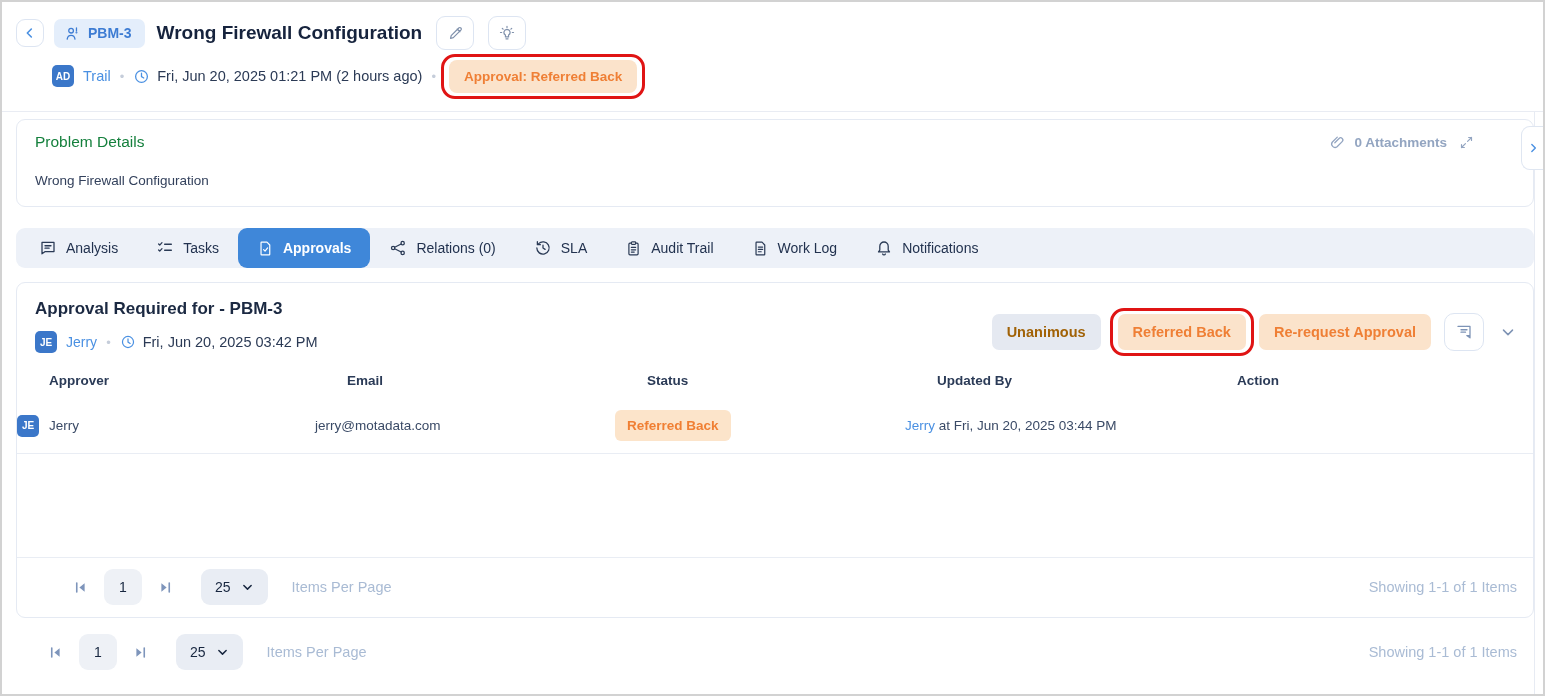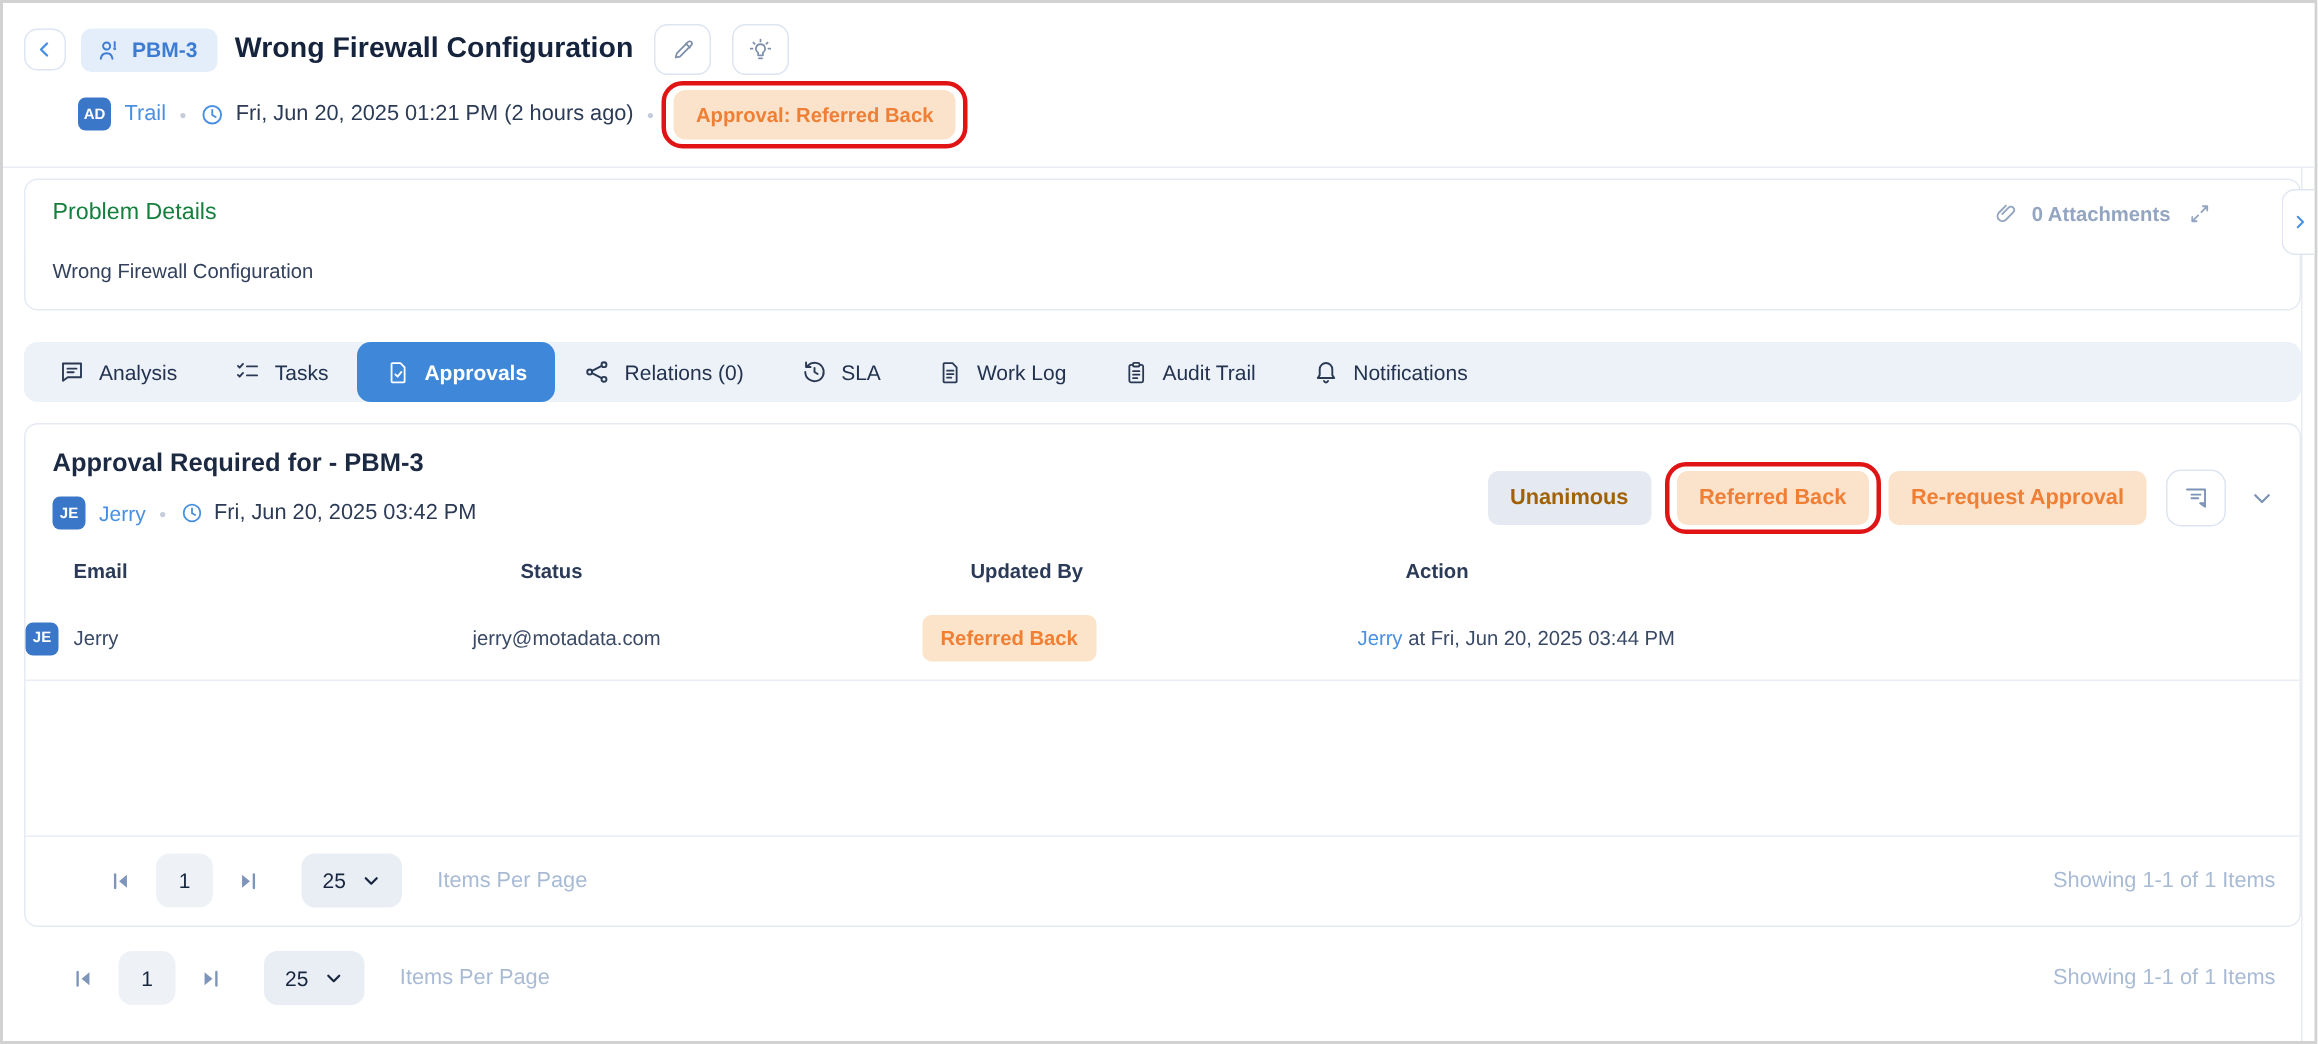--- a/index.html
+++ b/index.html
@@ -265,35 +265,35 @@
             <path d="M6.2 6.2A8.2 8.2 0 113.8 12"></path>
             <path d="M4.5 3.6v4h4"></path>
             <path d="M12 8.3V12l2.8 1.8"></path>
           </svg>
       </span>
       <span>SLA</span>
     </div>
     <div class="tab">
       <span class="ic">
         <svg width="17" height="17" viewBox="0 0 24 24" fill="none" stroke="currentColor" stroke-width="1.7" stroke-linecap="round" stroke-linejoin="round">
-            <path d="M6.5 3h7.6l3.9 4v13.2a.8.8 0 01-.8.8H6.5a.8.8 0 01-.8-.8V3.8a.8.8 0 01.8-.8z"></path>
-            <path d="M9 10h6M9 13.3h6M9 16.6h4"></path>
-          </svg>
-      </span>
-      <span>Work Log</span>
-    </div>
-    <div class="tab">
-      <span class="ic">
-        <svg width="17" height="17" viewBox="0 0 24 24" fill="none" stroke="currentColor" stroke-width="1.7" stroke-linecap="round" stroke-linejoin="round">
             <rect x="5.5" y="4.5" width="13" height="16.5" rx="1.5"></rect>
             <rect x="9" y="2.7" width="6" height="3.4" rx="1" fill="#fff"></rect>
             <path d="M9 10.5h6M9 13.8h6M9 17.1h4"></path>
           </svg>
       </span>
       <span>Audit Trail</span>
+    </div>
+    <div class="tab">
+      <span class="ic">
+        <svg width="17" height="17" viewBox="0 0 24 24" fill="none" stroke="currentColor" stroke-width="1.7" stroke-linecap="round" stroke-linejoin="round">
+            <path d="M6.5 3h7.6l3.9 4v13.2a.8.8 0 01-.8.8H6.5a.8.8 0 01-.8-.8V3.8a.8.8 0 01.8-.8z"></path>
+            <path d="M9 10h6M9 13.3h6M9 16.6h4"></path>
+          </svg>
+      </span>
+      <span>Work Log</span>
     </div>
     <div class="tab">
       <span class="ic">
         <svg width="18" height="18" viewBox="0 0 24 24" fill="none" stroke="currentColor" stroke-width="1.7" stroke-linecap="round" stroke-linejoin="round">
             <path d="M12 4a5.6 5.6 0 015.6 5.6v5.2l1.7 2.5H4.7l1.7-2.5V9.6A5.6 5.6 0 0112 4z"></path>
             <path d="M10.2 20a1.9 1.9 0 003.6 0"></path>
           </svg>
       </span>
       <span>Notifications</span>
     </div>
@@ -336,20 +336,21 @@
         <span class="ic collapse-chev">
           <svg width="18" height="18" viewBox="0 0 24 24" fill="none" stroke="currentColor" stroke-width="2" stroke-linecap="round" stroke-linejoin="round">
               <path d="M6 9.5l6 6 6-6"></path>
             </svg>
         </span>
       </div>
     </div>
 
     <div class="tbl">
       <div class="trow thead">
+        <div>Approver</div>
         <div>Email</div>
         <div>Status</div>
         <div>Updated By</div>
         <div>Action</div>
       </div>
       <div class="trow tdata">
         <div class="cell-approver">
           <span class="avatar">JE</span>
           <span>Jerry</span>
         </div>

